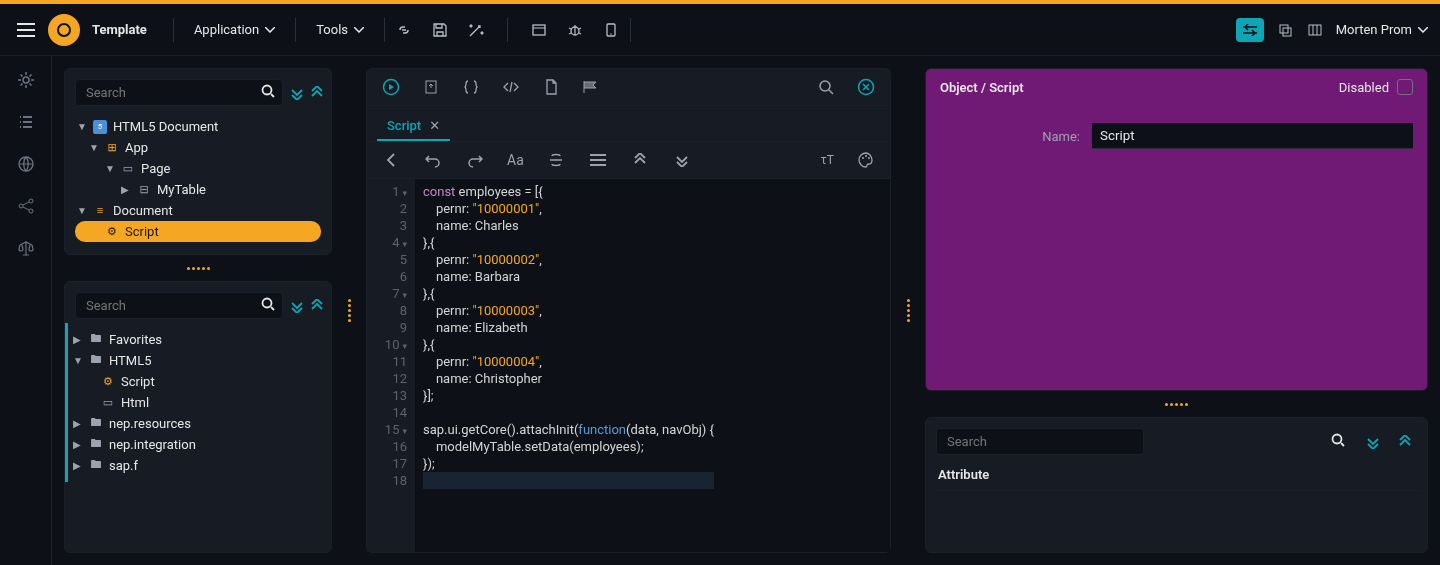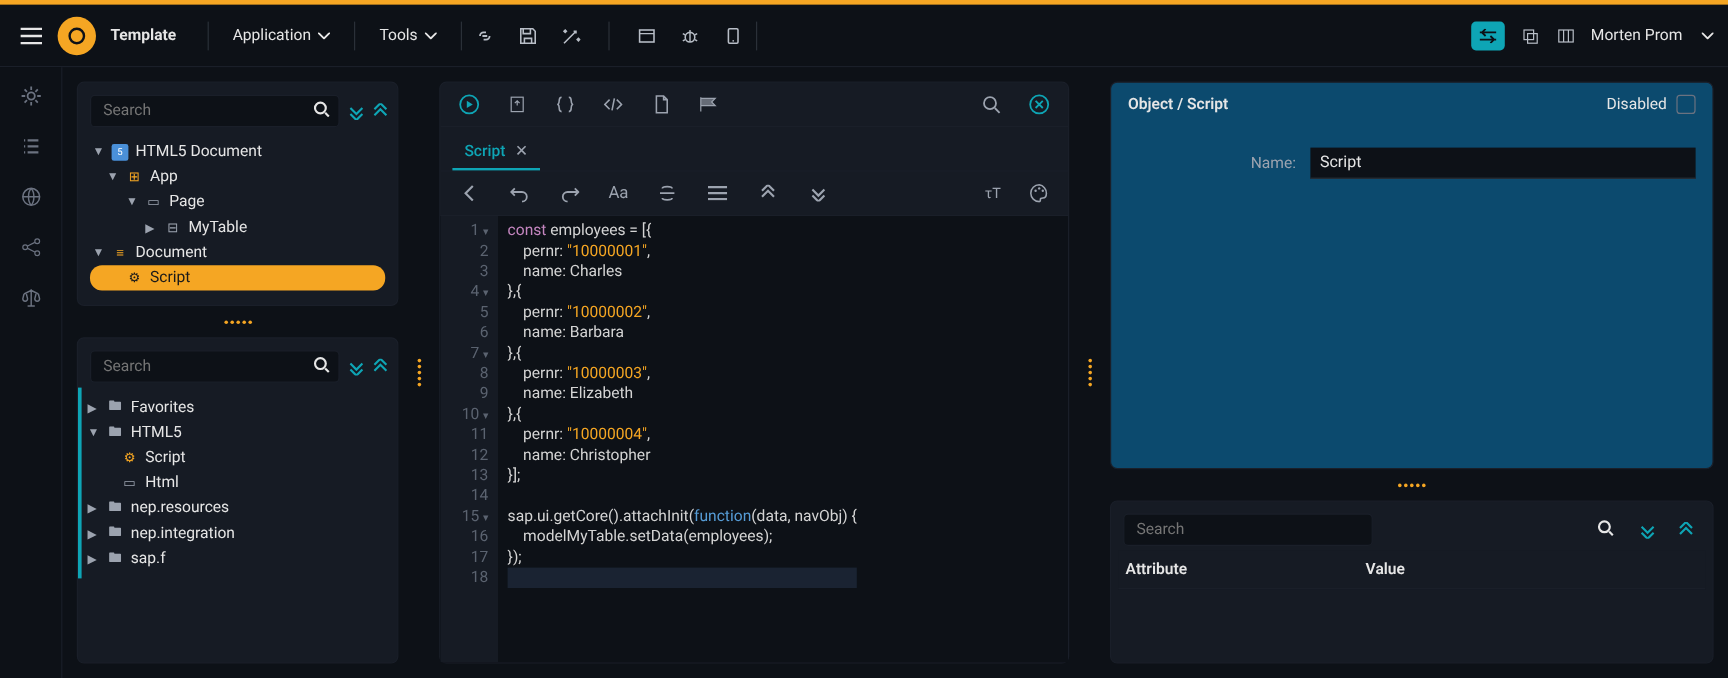--- a/index.html
+++ b/index.html
@@ -10,21 +10,21 @@
 .logo{width:32px;height:32px;border-radius:50%;background:#f5a623;display:flex;align-items:center;justify-content:center;margin-left:8px;margin-right:12px}
 .logo-inner{width:14px;height:14px;border:2.5px solid #0d1117;border-radius:50%}
 .hdr-label{font-weight:700;margin-right:16px}
 .hdr-dropdown{display:flex;align-items:center;gap:6px;padding:6px 10px;cursor:pointer}
 .hdr-sep{width:1px;height:24px;background:#2a3038;margin:0 10px}
 .hdr-icons{display:flex;gap:18px;align-items:center}
 .hdr-icon{width:18px;height:18px;display:flex;align-items:center;justify-content:center;color:#b8bec7;cursor:pointer}
 .hdr-title{margin-left:18px;color:#e6e6e6;font-size:14px}
 .hdr-right{margin-left:auto;display:flex;align-items:center;gap:12px}
 .toggle-btn{background:#0ea5b5;width:28px;height:24px;border-radius:4px;display:flex;align-items:center;justify-content:center}
-.user-dd{display:flex;align-items:center;gap:16px}
+.user-dd{display:flex;align-items:center;gap:6px}
 
 .main{display:flex;height:509px}
 .iconbar{width:52px;background:#0d1117;border-right:1px solid #1a1f29;display:flex;flex-direction:column;align-items:center;padding-top:14px;gap:22px}
 .ib-icon{width:20px;height:20px;color:#6b7280;cursor:pointer;display:flex;align-items:center;justify-content:center}
 
 .content{flex:1;display:flex;padding:12px;gap:12px}
 
 .left-col{width:268px;display:flex;flex-direction:column;gap:8px}
 .panel{background:#161b24;border:1px solid #1a1f29;border-radius:6px;padding:6px}
 .panel-top{flex:0 0 auto}
@@ -65,21 +65,21 @@
 .fold{color:#5b6370;font-size:9px;margin-left:3px}
 .code{padding:4px 0 4px 8px;white-space:pre;color:#d4d4d4}
 .code .kw{color:#c586c0;}
 .code .str{color:#f5a623}
 .code .fn{color:#569cd6;}
 .code .id{color:#d4d4d4}
 .code-line{height:17px}
 .cl-hl{background:#1a2332}
 
 .right-col{width:503px;display:flex;flex-direction:column;gap:8px}
-.obj-panel{background:#0c4a6e;border:1px solid #1a1f29;border-radius:6px;padding:10px 14px}
+.obj-panel{background:#701a75;border:1px solid #1a1f29;border-radius:6px;padding:10px 14px}
 .obj-header{display:flex;align-items:center;justify-content:space-between;margin-bottom:28px}
 .obj-title{font-weight:600;color:#e6e6e6}
 .disabled-wrap{display:flex;align-items:center;gap:8px}
 .checkbox{width:16px;height:16px;border:1.5px solid #6b7280;border-radius:3px}
 .form-row{display:flex;align-items:center;gap:12px;margin-bottom:10px}
 .form-label{width:140px;text-align:right;color:#9ca3af}
 .form-input{flex:1;background:#0d1117;border:none;border-bottom:1px solid #2a3038;padding:5px 8px;color:#e6e6e6}
 .attr-panel{background:#161b24;border:1px solid #1a1f29;border-radius:6px;padding:6px;flex:0 0 auto}
 .attr-header-row{display:flex;background:#161b24;border-bottom:1px solid #1a1f29;padding:8px 6px;font-weight:600}
 .attr-col1{flex:0 0 200px}
@@ -533,19 +533,18 @@
               </svg>
             </div>
           <div class="chev-btn">
               <svg width="12" height="14" viewBox="0 0 12 14">
                 <path d="M1 10l5-5 5 5M1 5l5-5 5 5" stroke="currentColor" fill="none" stroke-width="1.8"></path>
               </svg>
             </div>
         </div>
         <div class="attr-header-row">
           <div class="attr-col1">Attribute</div>
-          <div class="attr-col2">Value</div>
         </div>
         <div style="height:55px"></div>
       </div>
     </div>
   </div>
 </div>
 
 </body></html>

